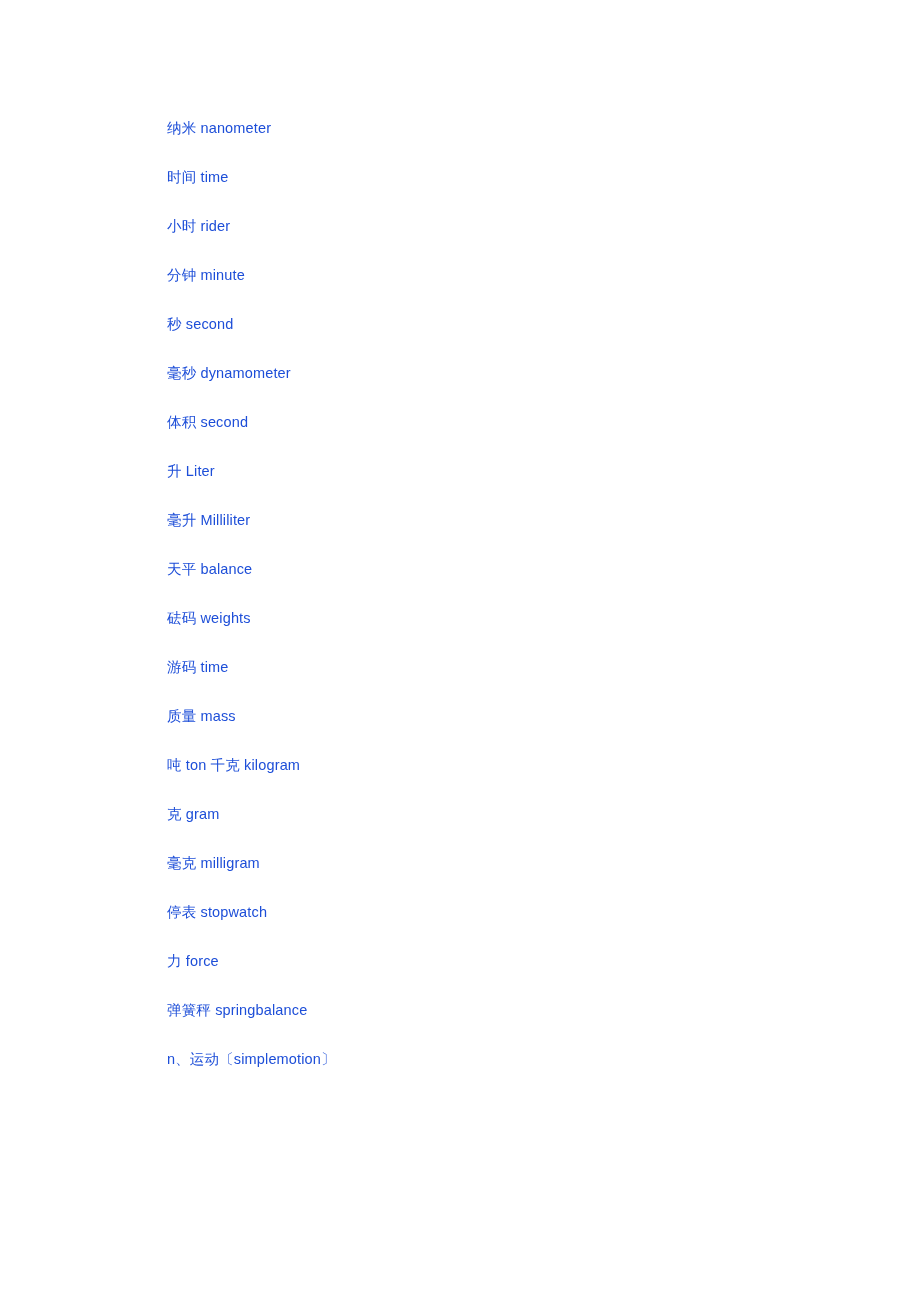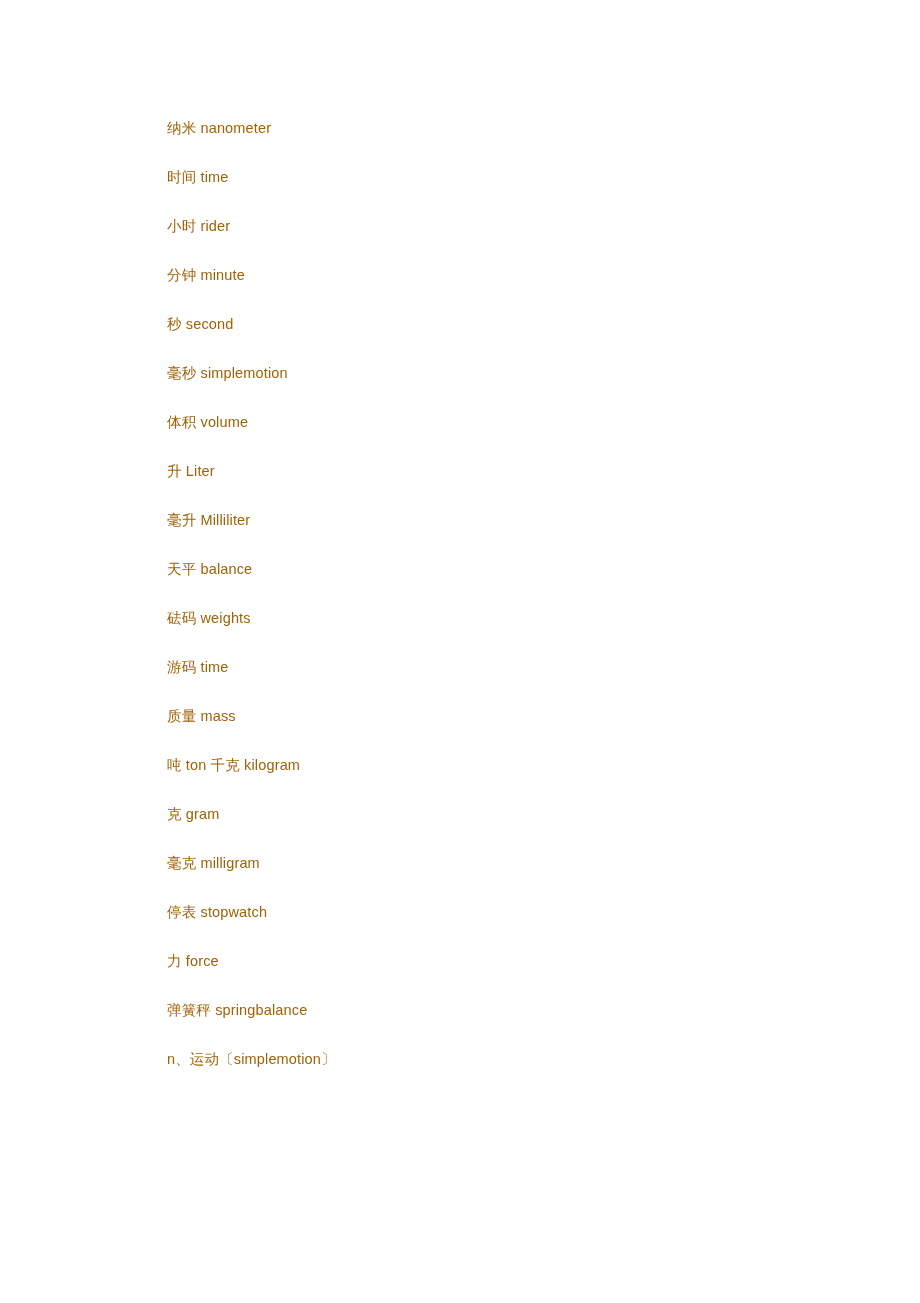--- a/index.html
+++ b/index.html
@@ -25,38 +25,38 @@
   .glossary {
     position: absolute;
     left: 167px;
     top: 104px;
     width: 660px;
   }
   .gloss-line {
     font-size: 14.5px;
     line-height: 49px;
     height: 49px;
-    color: #a16207;
+    color: #1d4ed8;
     white-space: pre;
     letter-spacing: 0.15px;
     font-weight: 400;
   }
 </style>
 </head>
 <body>
 
 <div class="page">
   <div class="glossary">
     <div class="gloss-line">纳米 nanometer</div>
     <div class="gloss-line">时间 time</div>
     <div class="gloss-line">小时 rider</div>
     <div class="gloss-line">分钟 minute</div>
     <div class="gloss-line">秒 second</div>
-    <div class="gloss-line">毫秒 simplemotion</div>
-    <div class="gloss-line">体积 volume</div>
+    <div class="gloss-line">毫秒 dynamometer</div>
+    <div class="gloss-line">体积 second</div>
     <div class="gloss-line">升 Liter</div>
     <div class="gloss-line">毫升 Milliliter</div>
     <div class="gloss-line">天平 balance</div>
     <div class="gloss-line">砝码 weights</div>
     <div class="gloss-line">游码 time</div>
     <div class="gloss-line">质量 mass</div>
     <div class="gloss-line">吨 ton 千克 kilogram</div>
     <div class="gloss-line">克 gram</div>
     <div class="gloss-line">毫克 milligram</div>
     <div class="gloss-line">停表 stopwatch</div>

